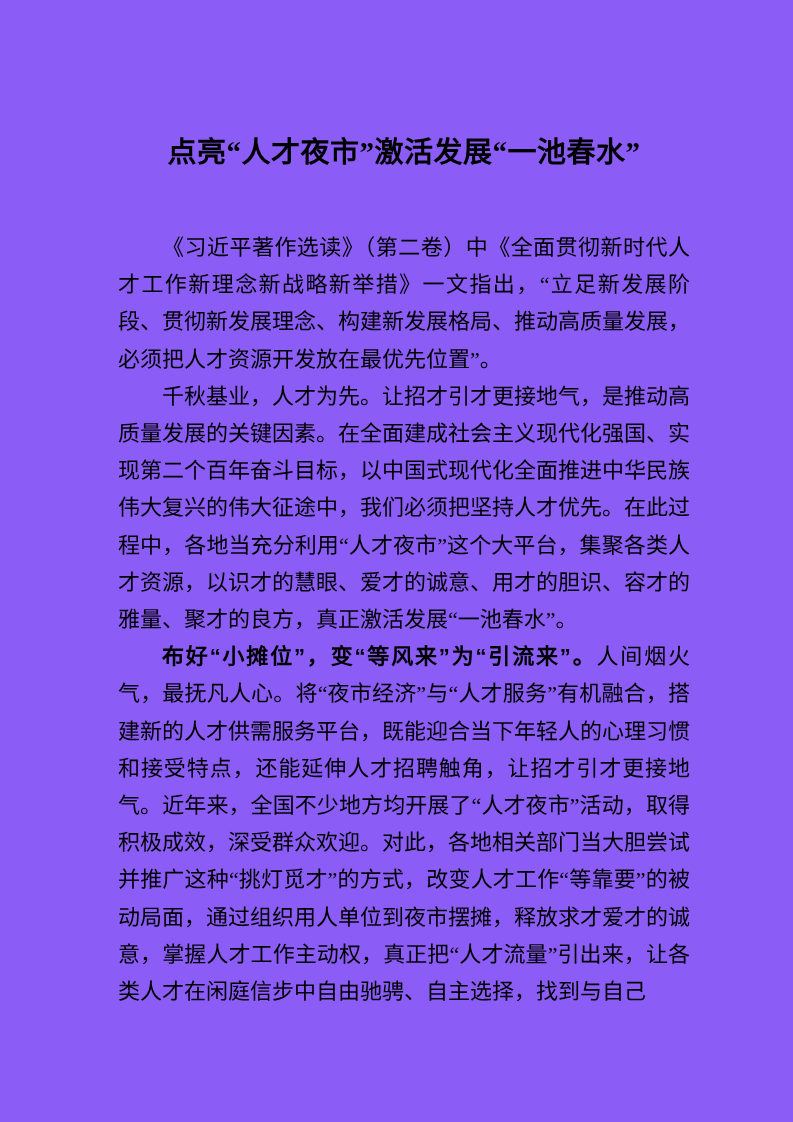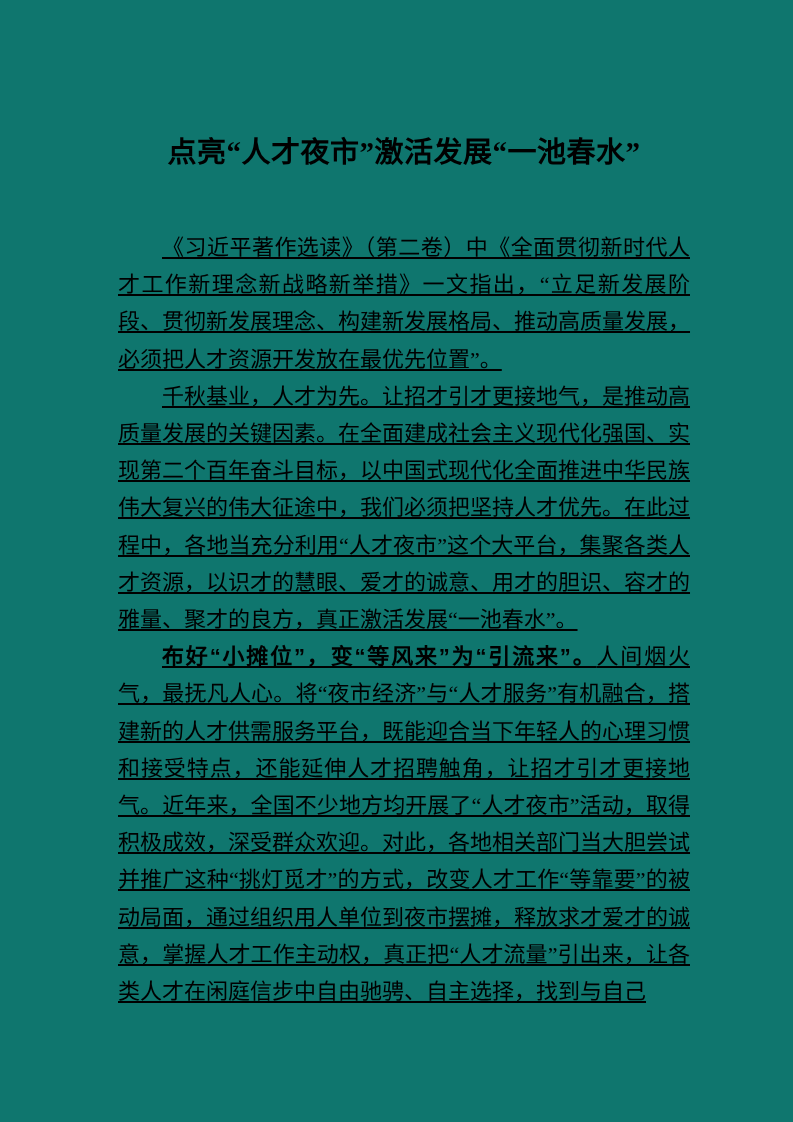--- a/index.html
+++ b/index.html
@@ -5,21 +5,21 @@
   html, body {
     margin: 0;
     padding: 0;
     background: #ffffff;
   }
   .page {
     position: relative;
     width: 793px;
     height: 1122px;
     box-sizing: border-box;
-    background: #0f766e;
+    background: #8b5cf6;
     color: #000000;
     padding: 130px 103px 0 118px;
     overflow: hidden;
     font-family: "Liberation Serif", "DejaVu Serif", serif;
   }
   .doc-title {
     margin: 0 0 54px 0;
     font-size: 29px;
     line-height: 45px;
     font-weight: bold;
@@ -29,21 +29,20 @@
     white-space: nowrap;
   }
   .doc-body p {
     margin: 0;
     font-size: 22px;
     line-height: 37.2px;
     text-align: justify;
     text-justify: inter-ideograph;
     text-indent: 2em;
     letter-spacing: 0;
-    text-decoration: underline;
   }
   .doc-body p .bold-lead {
     font-family: "Liberation Sans", "DejaVu Sans", sans-serif;
     font-weight: bold;
   }
 </style>
 </head>
 <body>
 
 <div class="page">

